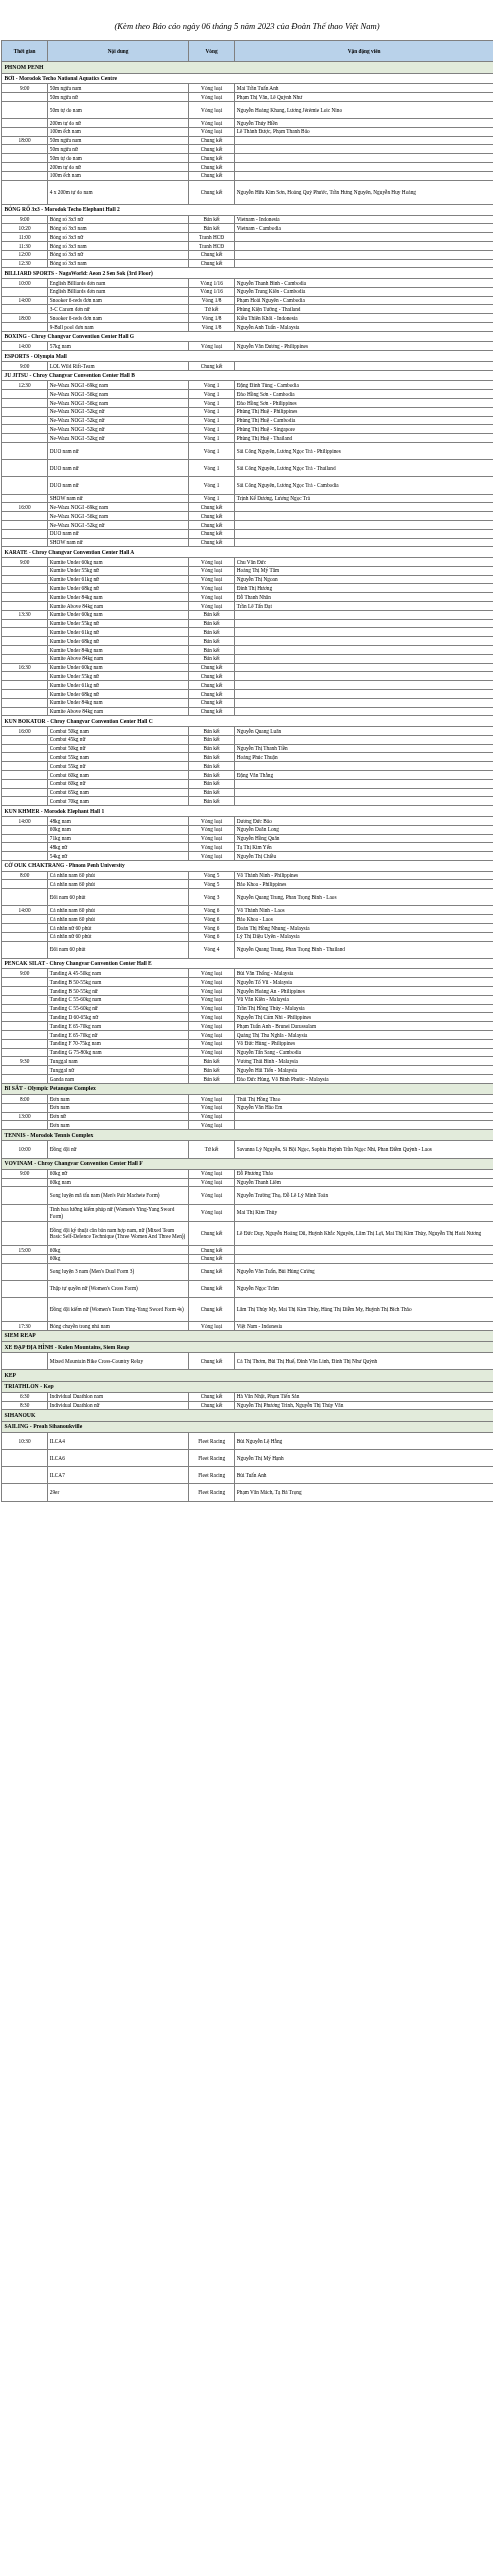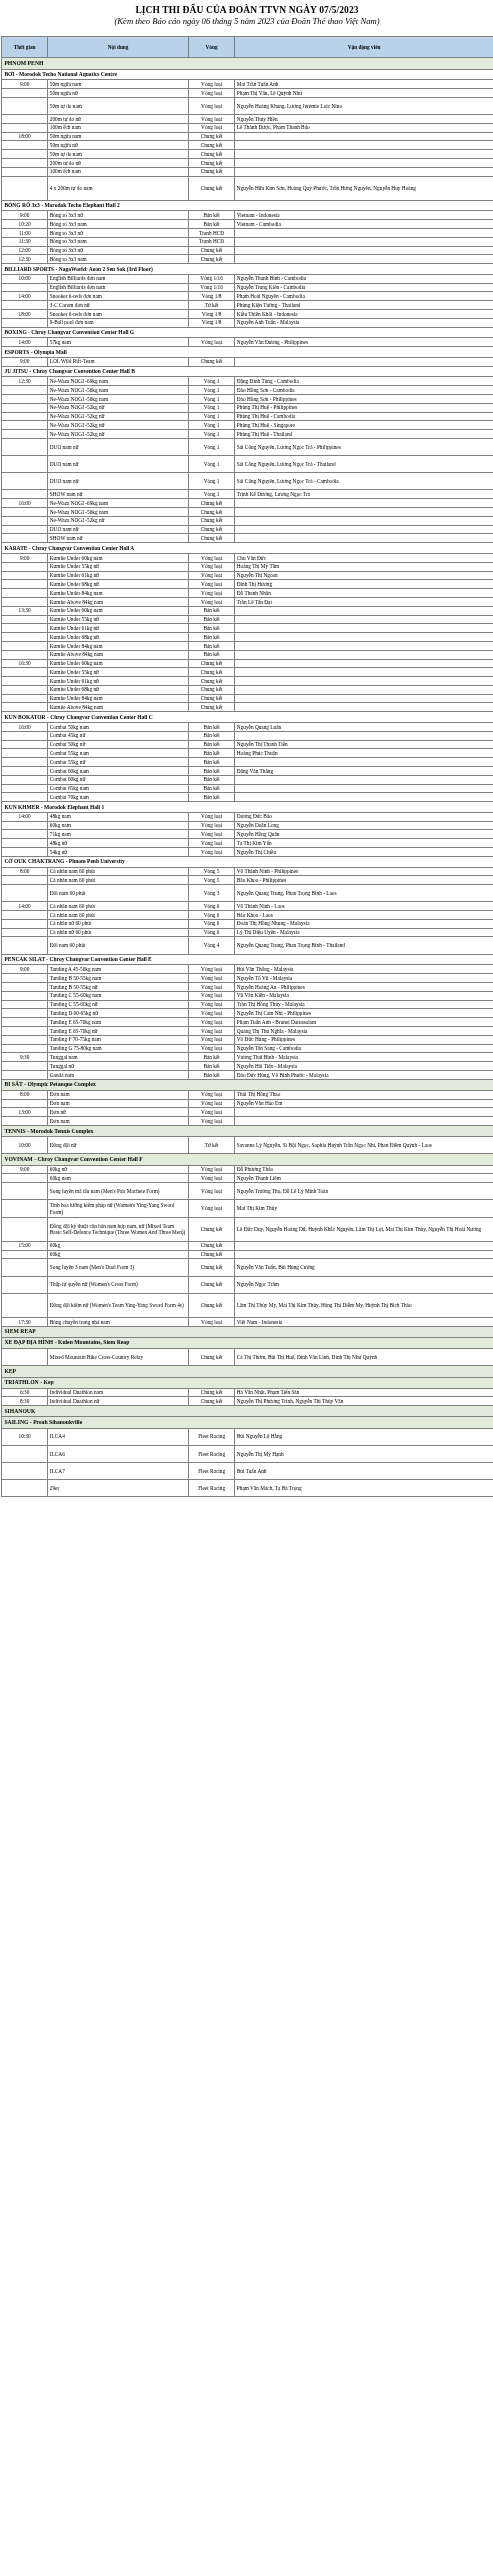--- a/index.html
+++ b/index.html
@@ -25,21 +25,21 @@
     font-size: 9.5px;
     font-weight: bold;
     letter-spacing: 0.1px;
     line-height: 1.25;
     font-family: "Liberation Serif", "DejaVu Serif", serif;
   }
   .doc-subtitle {
     font-size: 8.6px;
     font-style: italic;
     line-height: 1.3;
-    margin-top: 0;
+    margin-top: 16px;
     font-family: "Liberation Serif", "DejaVu Serif", serif;
   }
   table.schedule {
     border-collapse: collapse;
     width: 492px;
     margin: 6.9px 1.1px 0 1.1px;
     table-layout: fixed;
   }
   table.schedule td, table.schedule th {
     border: 0.6px solid #808080;
@@ -94,21 +94,20 @@
   }
   td.tall { height: 15px; }
   td.xtall { height: 22px; }
 </style>
 </head>
 <body>
 
 <div class="page">
 
   <div class="title-block">
-    <div class="doc-title">LỊCH THI ĐẤU CỦA ĐOÀN TTVN NGÀY 07/5/2023</div>
     <div class="doc-subtitle">(Kèm theo Báo cáo  ngày 06 tháng 5 năm 2023 của Đoàn Thể thao Việt Nam)</div>
   </div>
 
   <table class="schedule">
     <colgroup>
       <col class="c-time">
       <col class="c-content">
       <col class="c-round">
       <col class="c-athlete">
     </colgroup>

